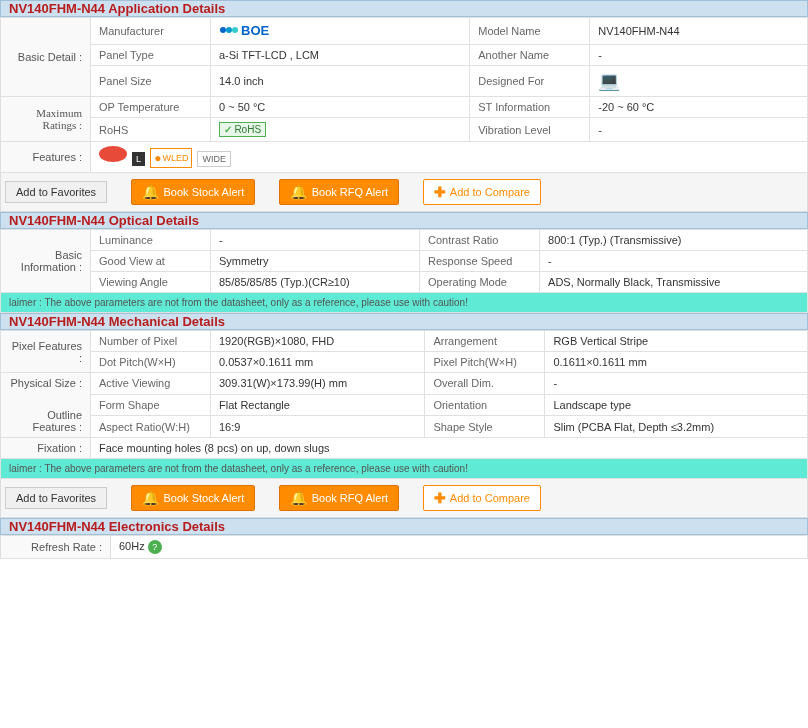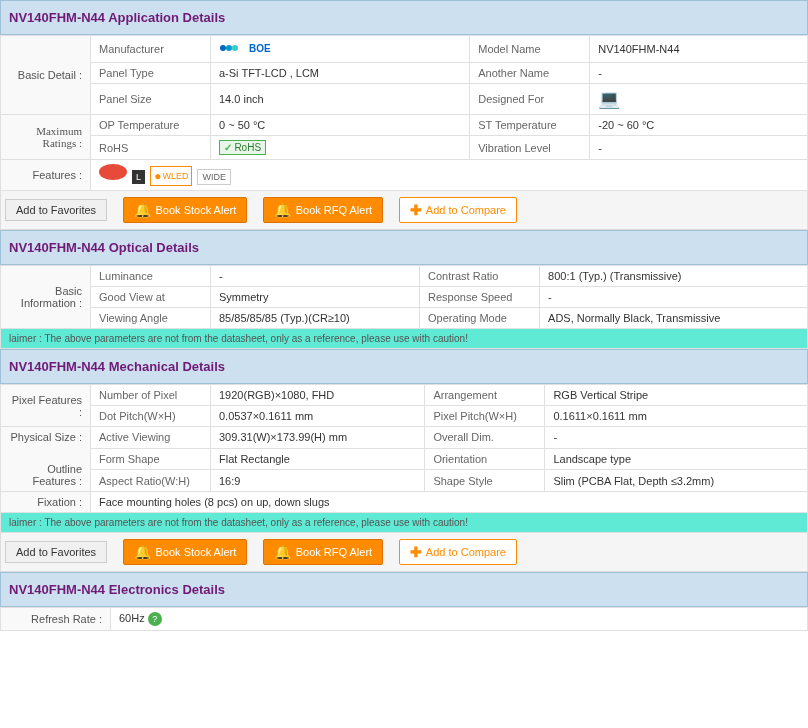--- a/index.html
+++ b/index.html
@@ -1,24 +1,24 @@
 <!DOCTYPE html>
 <html><head>
   <meta charset="utf-8">
   <style>
     * { box-sizing: border-box; margin: 0; padding: 0; }
     body { font-family: Arial, sans-serif; font-size: 12px; color: #333; background: #fff; }
     
     .section-header {
       background: #cce0f0;
       border: 1px solid #a0c0d8;
-      padding: 9px 8px;
+      padding: 0 8px;
       font-weight: bold;
       font-size: 13px;
-      color: #701a75;
+      color: #b91c1c;
     }
     
     .details-table {
       width: 100%;
       border-collapse: collapse;
       border: 1px solid #ddd;
     }
     
     .details-table td {
       padding: 4px 8px;
@@ -45,21 +45,21 @@
       color: #333;
       font-size: 11px;
     }
     
     .action-bar {
       padding: 6px 4px;
       background: #f5f5f5;
       border: 1px solid #ddd;
       border-top: none;
       display: flex;
-      gap: 16px;
+      gap: 24px;
       align-items: center;
     }
     
     .btn-favorites {
       background: #f0f0f0;
       border: 1px solid #ccc;
       padding: 4px 10px;
       cursor: pointer;
       font-size: 11px;
       color: #333;
@@ -137,22 +137,22 @@
       border: 1px solid #ccc;
       color: #666;
       font-size: 9px;
       padding: 2px 4px;
       display: inline-block;
     }
     
     .boe-logo {
       display: inline-flex;
       align-items: center;
-      gap: 10px;
-      font-size: 10px;
+      gap: 2px;
+      font-size: 13px;
       font-weight: bold;
       color: #0066cc;
     }
     
     .laptop-icon {
       font-size: 18px;
     }
     
     .disclaimer {
       font-size: 10px;
@@ -252,21 +252,21 @@
         <td class="label-cell" rowspan="2" style="text-align:right; vertical-align:middle;font-family:Liberation Serif, serif;">
           <span>Maximum Ratings :</span>
         </td>
         <td class="field-name">
           <span>OP Temperature</span>
         </td>
         <td class="field-value">
           <span>0 ~ 50 °C</span>
         </td>
         <td class="field-name">
-          <span>ST Temperature</span>
+          <span>ST Information</span>
         </td>
         <td class="field-value">
           <span>-20 ~ 60 °C</span>
         </td>
       </tr>
 
       <tr>
         <td class="field-name">
           <span>RoHS</span>
         </td>

